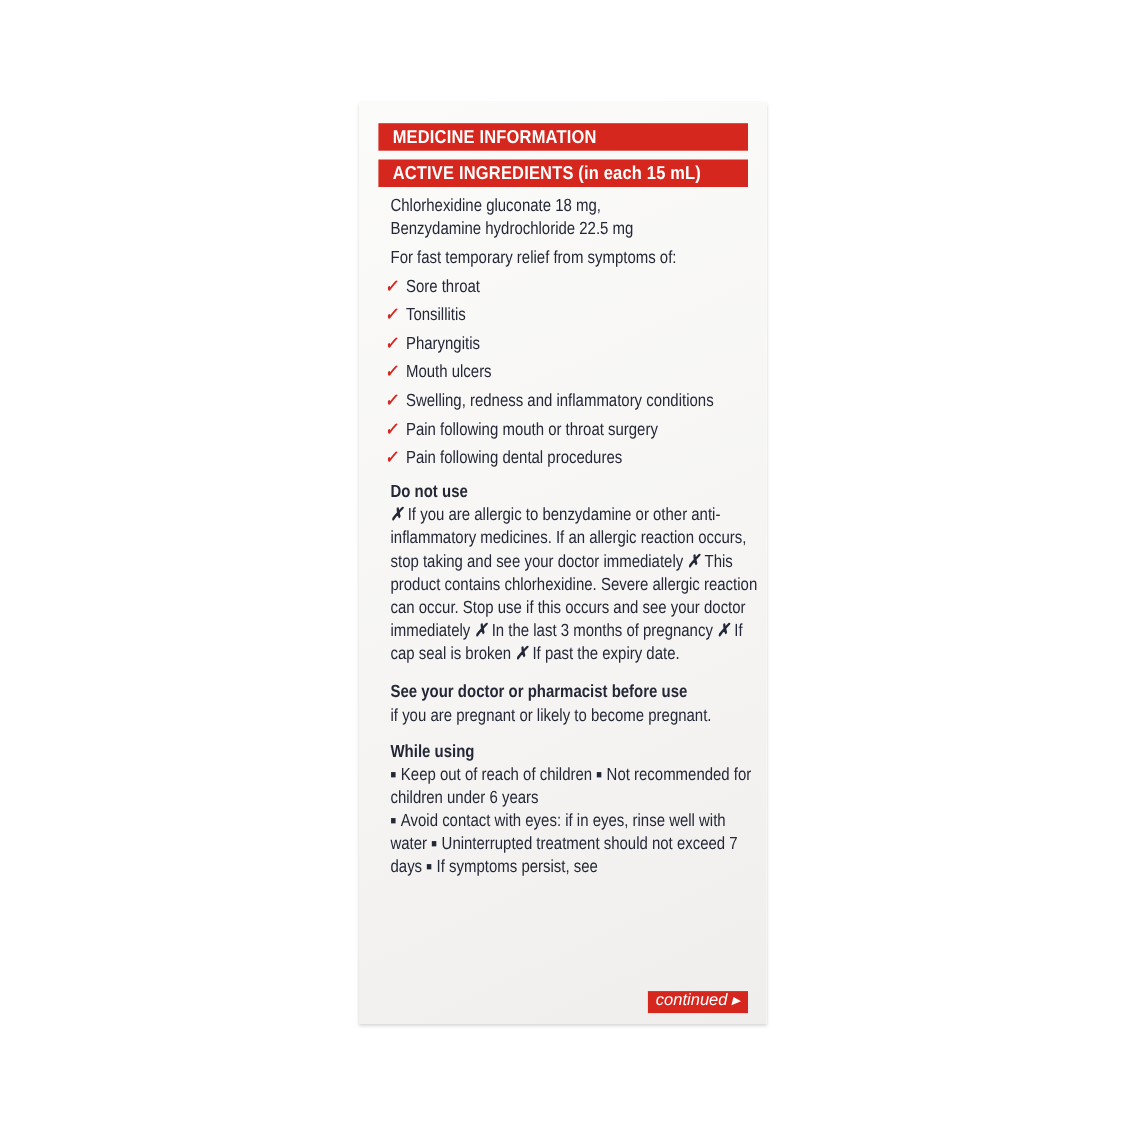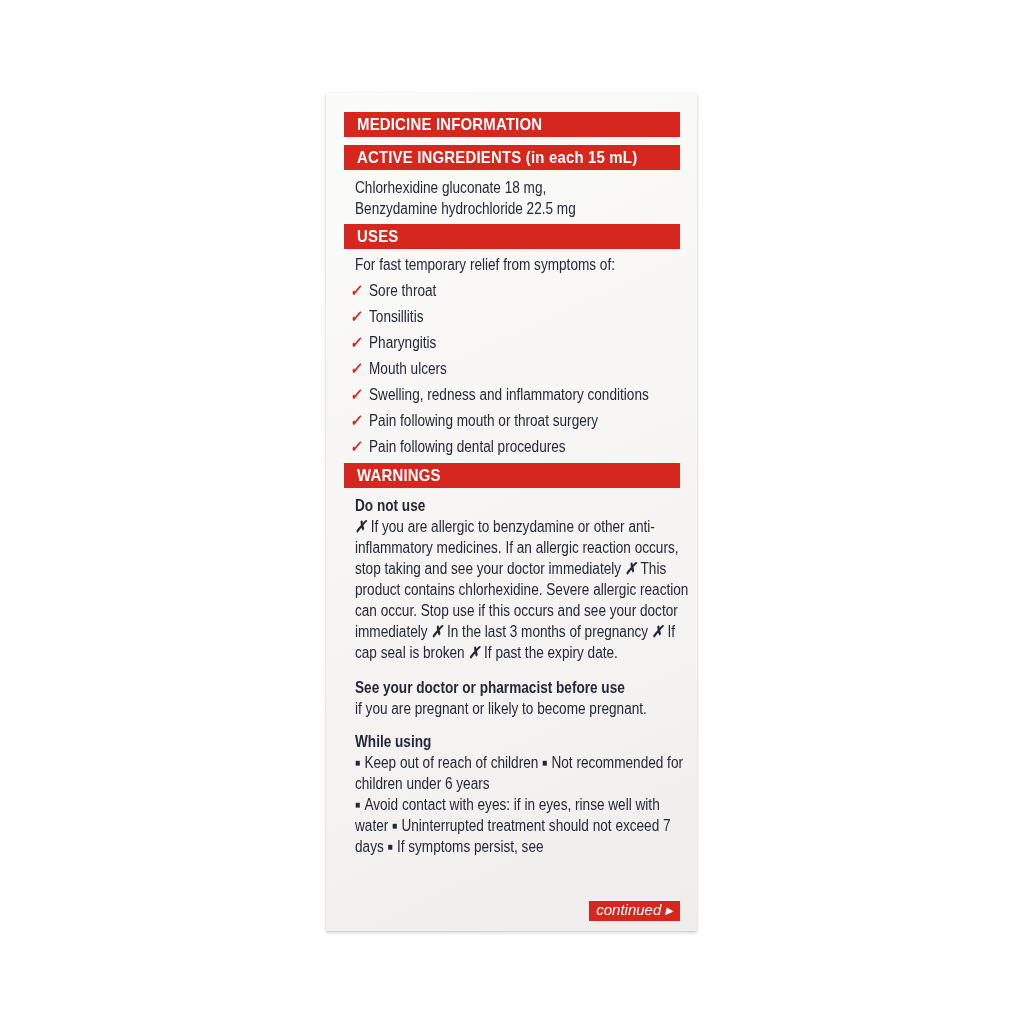--- a/index.html
+++ b/index.html
@@ -127,39 +127,33 @@
 
     <div class="bar bar-active">
       <span class="bar-label">ACTIVE INGREDIENTS (in each 15 mL)</span>
     </div>
 
     <div class="body-block ingredients condense">
         <div class="text-line"><span>Chlorhexidine gluconate 18 mg,</span></div>
         <div class="text-line"><span>Benzydamine hydrochloride 22.5 mg</span></div>
       </div>
 
-    <div class="bar bar-uses">
-      <span class="bar-label">USES</span>
-    </div>
 
     <div class="body-block uses-intro condense">For fast temporary relief from symptoms of:</div>
 
     <div class="uses-list condense">
         <div class="check-row"><span class="glyph check">✓</span><span>Sore throat</span></div>
         <div class="check-row"><span class="glyph check">✓</span><span>Tonsillitis</span></div>
         <div class="check-row"><span class="glyph check">✓</span><span>Pharyngitis</span></div>
         <div class="check-row"><span class="glyph check">✓</span><span>Mouth ulcers</span></div>
         <div class="check-row"><span class="glyph check">✓</span><span>Swelling, redness and inflammatory conditions</span></div>
         <div class="check-row"><span class="glyph check">✓</span><span>Pain following mouth or throat surgery</span></div>
         <div class="check-row"><span class="glyph check">✓</span><span>Pain following dental procedures</span></div>
       </div>
 
-    <div class="bar bar-warnings">
-      <span class="bar-label">WARNINGS</span>
-    </div>
 
     <div class="body-block dnu condense">
       <div class="bold-title">Do not use</div>
       <p class="inline-para"><span class="glyph cross">✗</span>If you are allergic to benzydamine or other anti-inflammatory medicines. If an allergic reaction occurs, stop taking and see your doctor immediately <span class="glyph cross">✗</span>This product contains chlorhexidine. Severe allergic reaction can occur. Stop use if this occurs and see your doctor immediately <span class="glyph cross">✗</span>In the last 3 months of pregnancy <span class="glyph cross">✗</span>If cap seal is broken <span class="glyph cross">✗</span>If past the expiry date. </p>
     </div>
 
     <div class="body-block see-doctor condense">
       <div class="bold-title">See your doctor or pharmacist before use</div>
       <div>if you are pregnant or likely to become pregnant.</div>
     </div>

